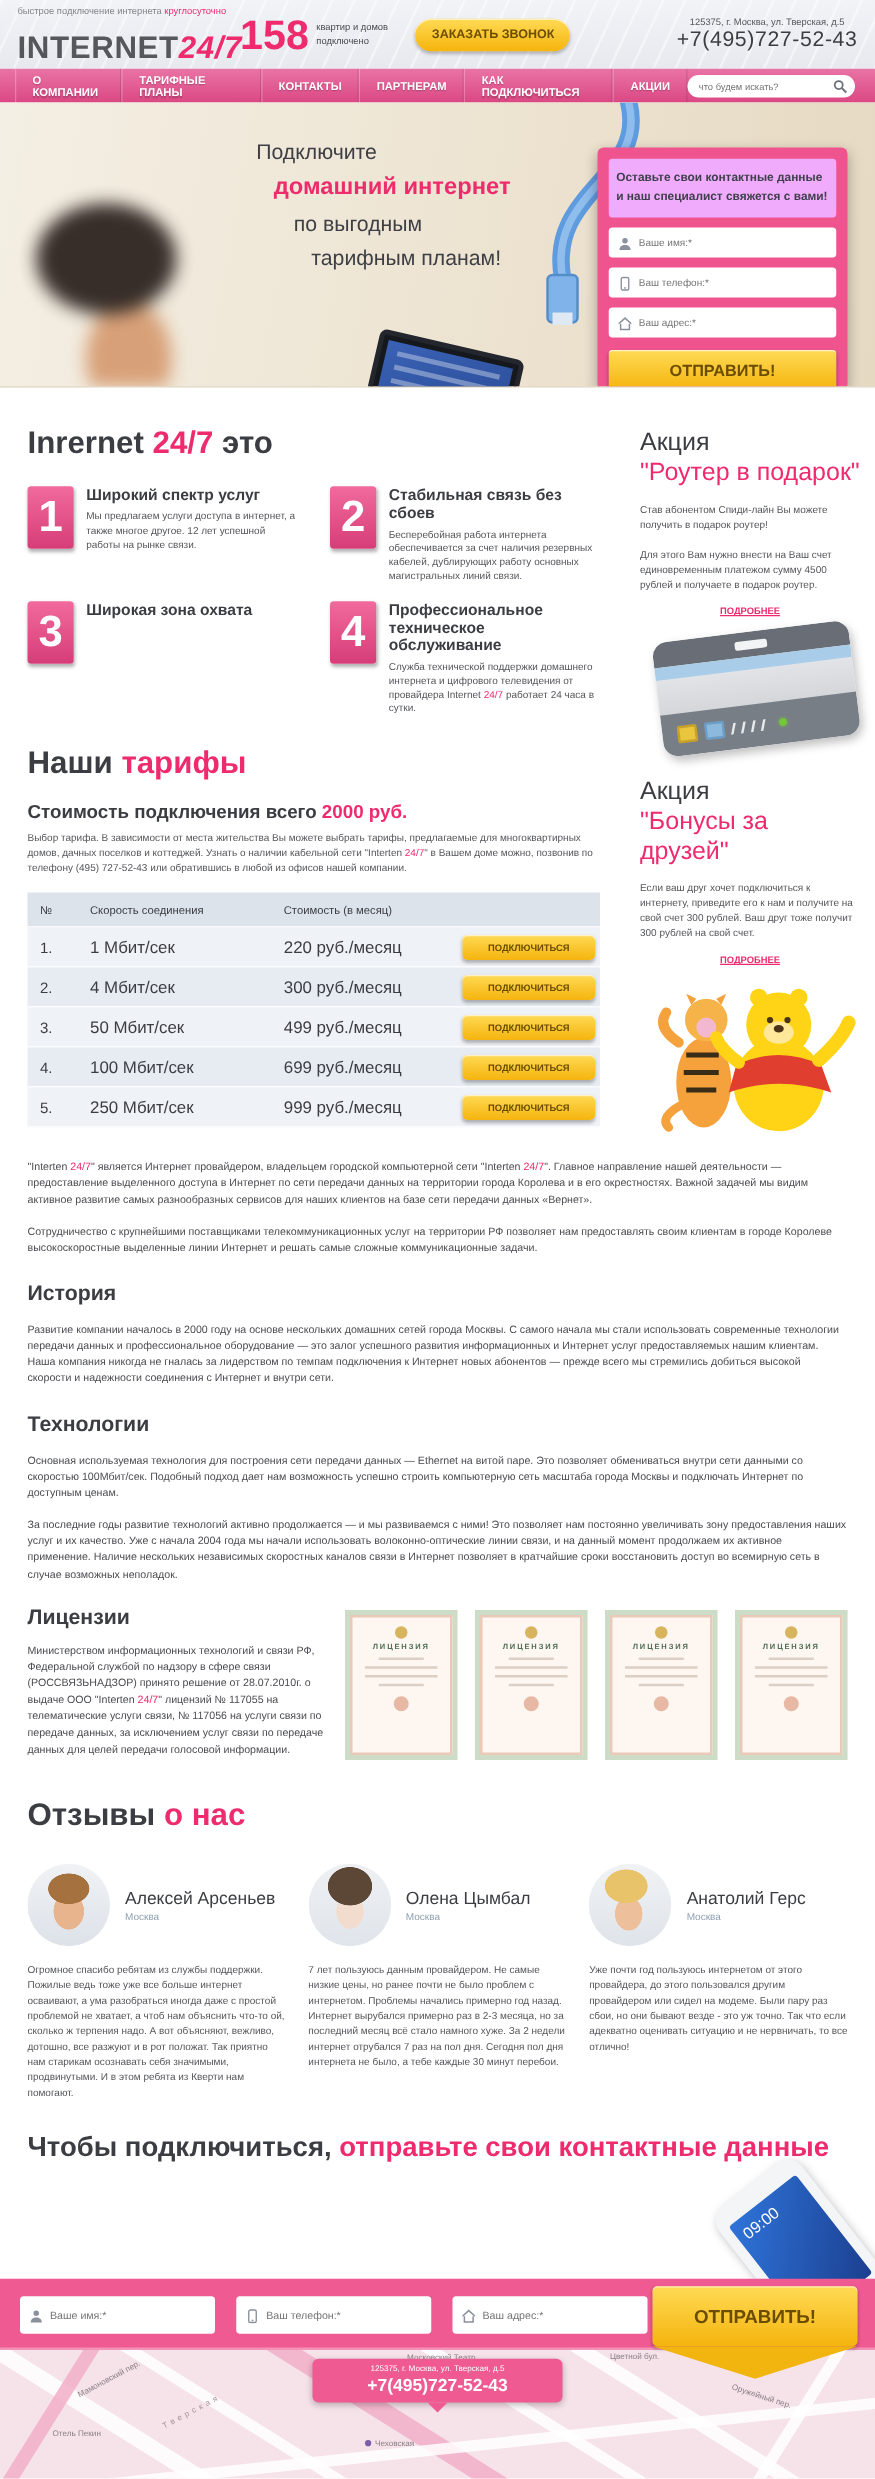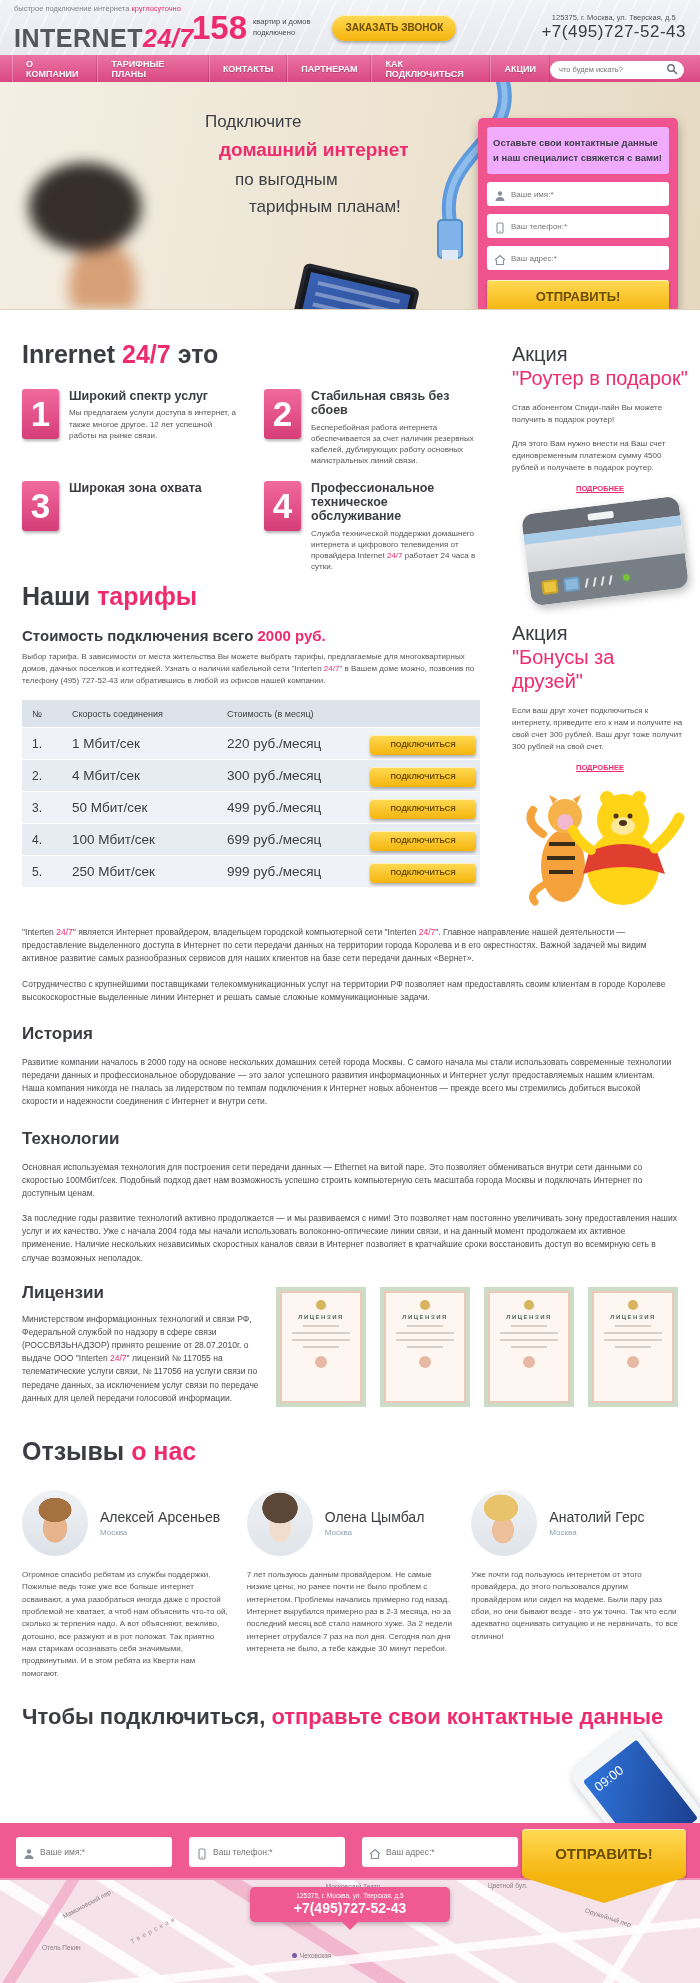--- a/index.html
+++ b/index.html
@@ -328,21 +328,21 @@
           <div class="f-num">4</div>
           <div>
             <div class="f-title">Профессиональное техническое обслуживание</div>
             <div class="f-text">
               <span>Служба технической поддержки домашнего интернета и цифрового телевидения от провайдера Internet </span><span class="pink">24/7</span><span> работает 24 часа в сутки.</span>
             </div>
           </div>
         </div>
       </div>
 
-      <h2 class="sec-title" style="margin-top:10px;">
+      <h2 class="sec-title" style="margin-top:24px;">
         <span>Наши</span>
         <span class="pink">тарифы</span>
       </h2>
       <div class="t-sub">
         <span>Стоимость подключения всего</span>
         <span class="pink">2000 руб.</span>
       </div>
       <p class="t-desc">
         <span>Выбор тарифа. В зависимости от места жительства Вы можете выбрать тарифы, предлагаемые для многоквартирных домов, дачных поселков и коттеджей. Узнать о наличии кабельной сети "Interten </span><span class="pink">24/7</span><span>" в Вашем доме можно, позвонив по телефону (495) 727-52-43 или обратившись в любой из офисов нашей компании.</span>
       </p>

